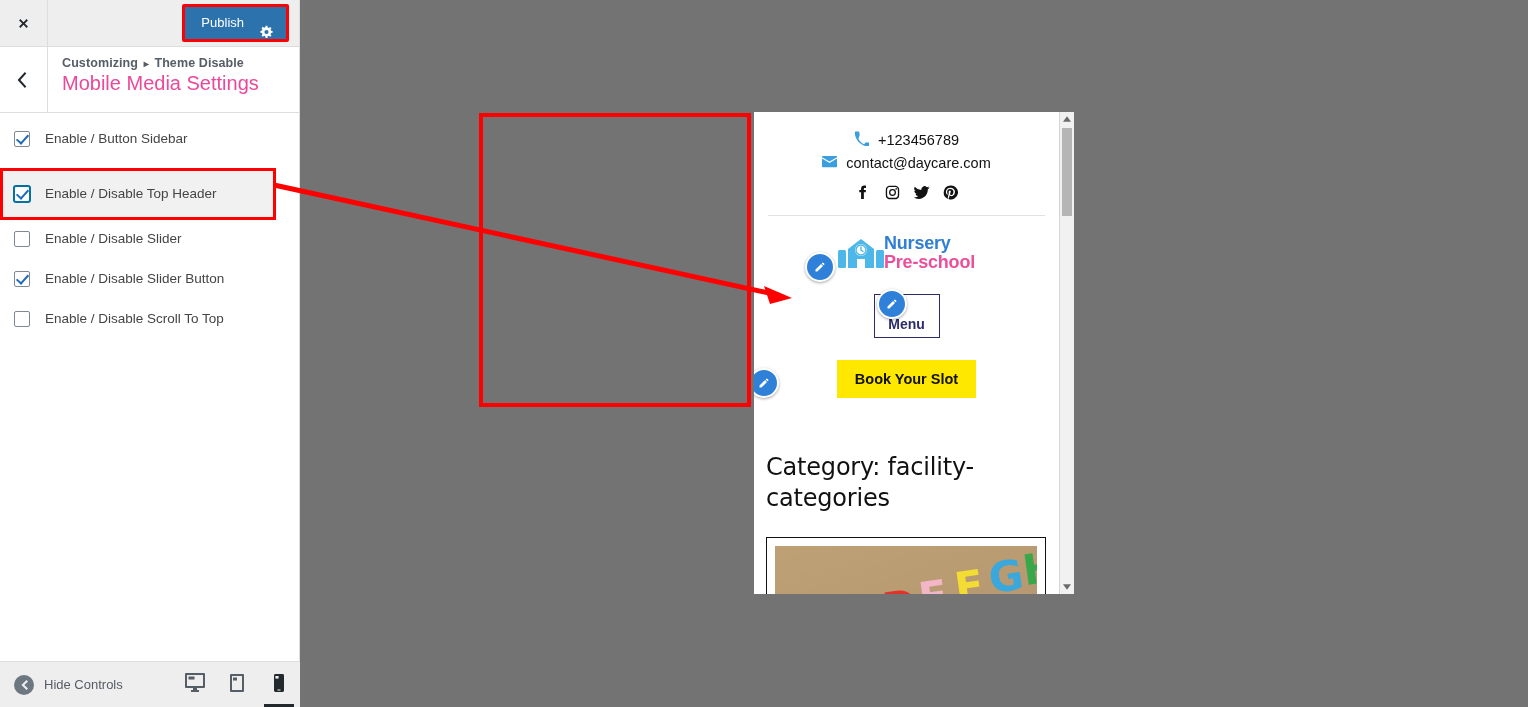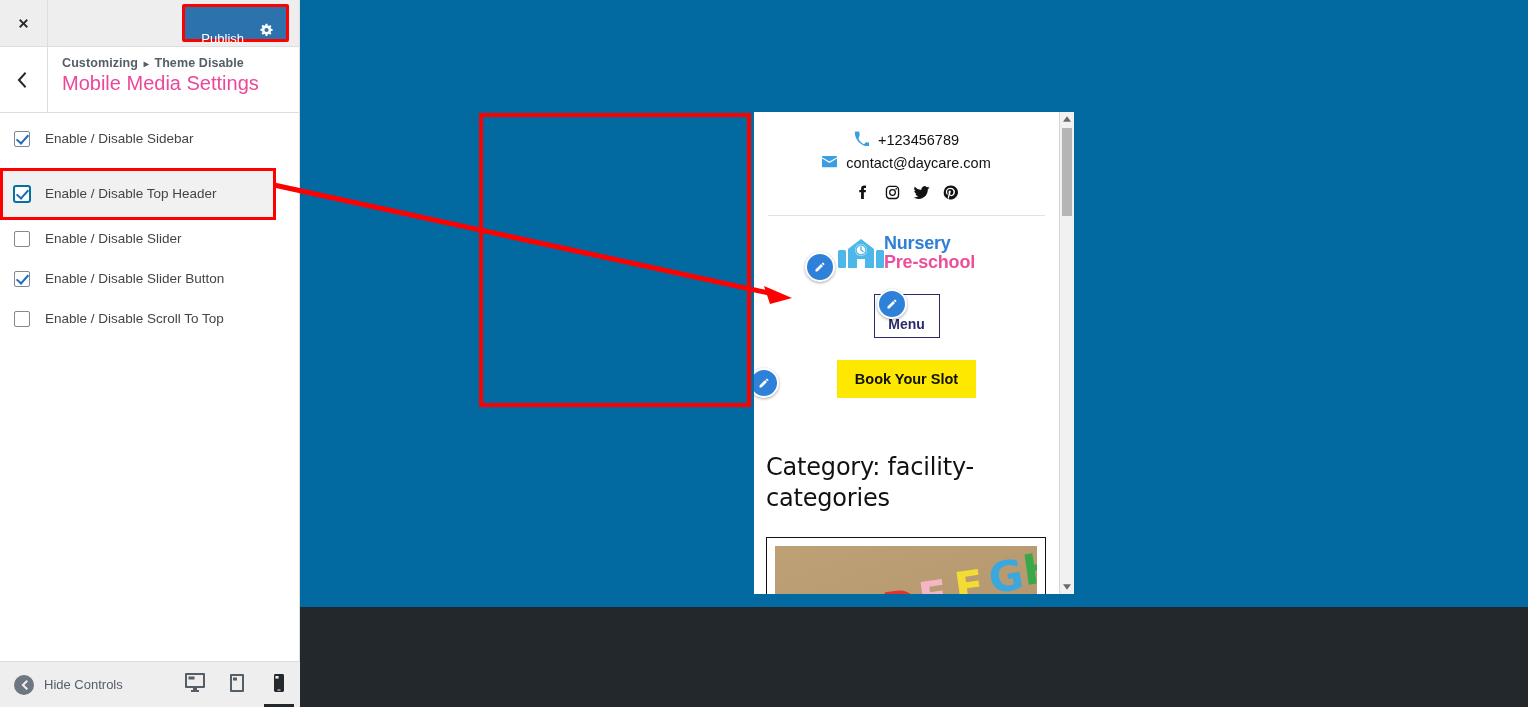--- a/index.html
+++ b/index.html
@@ -45,21 +45,21 @@
     line-height: 0;
   }
   .publish-btn {
     background: #2c72ad;
     color: #fff;
     border: none;
     height: 32px;
     padding: 16px 12px 0 16px;
     font-size: 13px;
     font-family: "Liberation Sans", sans-serif;
-    display: inline-flex; align-items: flex-start; gap: 16px;
+    display: inline-flex; align-items: flex-end; gap: 16px;
     cursor: pointer;
     line-height: 32px;
   }
   .publish-btn .gear { display: inline-flex; }
   .publish-btn .gear svg { width: 14px; height: 14px; fill: #fff; }
 
   .cz-header {
     display: flex; align-items: stretch;
     background: #fff;
     border-bottom: 1px solid #ddd;
@@ -167,22 +167,22 @@
   .device-btn.active::after {
     content: "";
     position: absolute;
     left: 6px; right: 6px; bottom: 0;
     height: 4px; background: #23282d;
   }
 
   
   .preview-stage {
     position: absolute; left: 300px; top: 0;
-    width: 1228px; height: 607px;
-    background: #0369a1;
+    width: 1228px; height: 707px;
+    background: #737373;
   }
   .device-frame {
     position: absolute;
     left: 454px; top: 112px;
     width: 320px; height: 482px;
     background: #fff;
     overflow: hidden;
   }
   .site {
     position: absolute; left: 0; top: 0;
@@ -490,21 +490,21 @@
           <span>Theme Disable</span>
         </div>
         <div class="cz-panel-title">Mobile Media Settings</div>
       </div>
     </div>
 
     <div class="cz-controls">
 
       <div class="ctrl-row">
         <span class="cbox checked"></span>
-        <span class="ctrl-label">Enable / Disable Sidebar</span>
+        <span class="ctrl-label">Enable / Button Sidebar</span>
       </div>
 
       <div class="ctrl-row highlight">
         <span class="cbox checked focused"></span>
         <span class="ctrl-label">Enable / Disable Top Header</span>
       </div>
 
       <div class="ctrl-row">
         <span class="cbox"></span>
         <span class="ctrl-label">Enable / Disable Slider</span>

